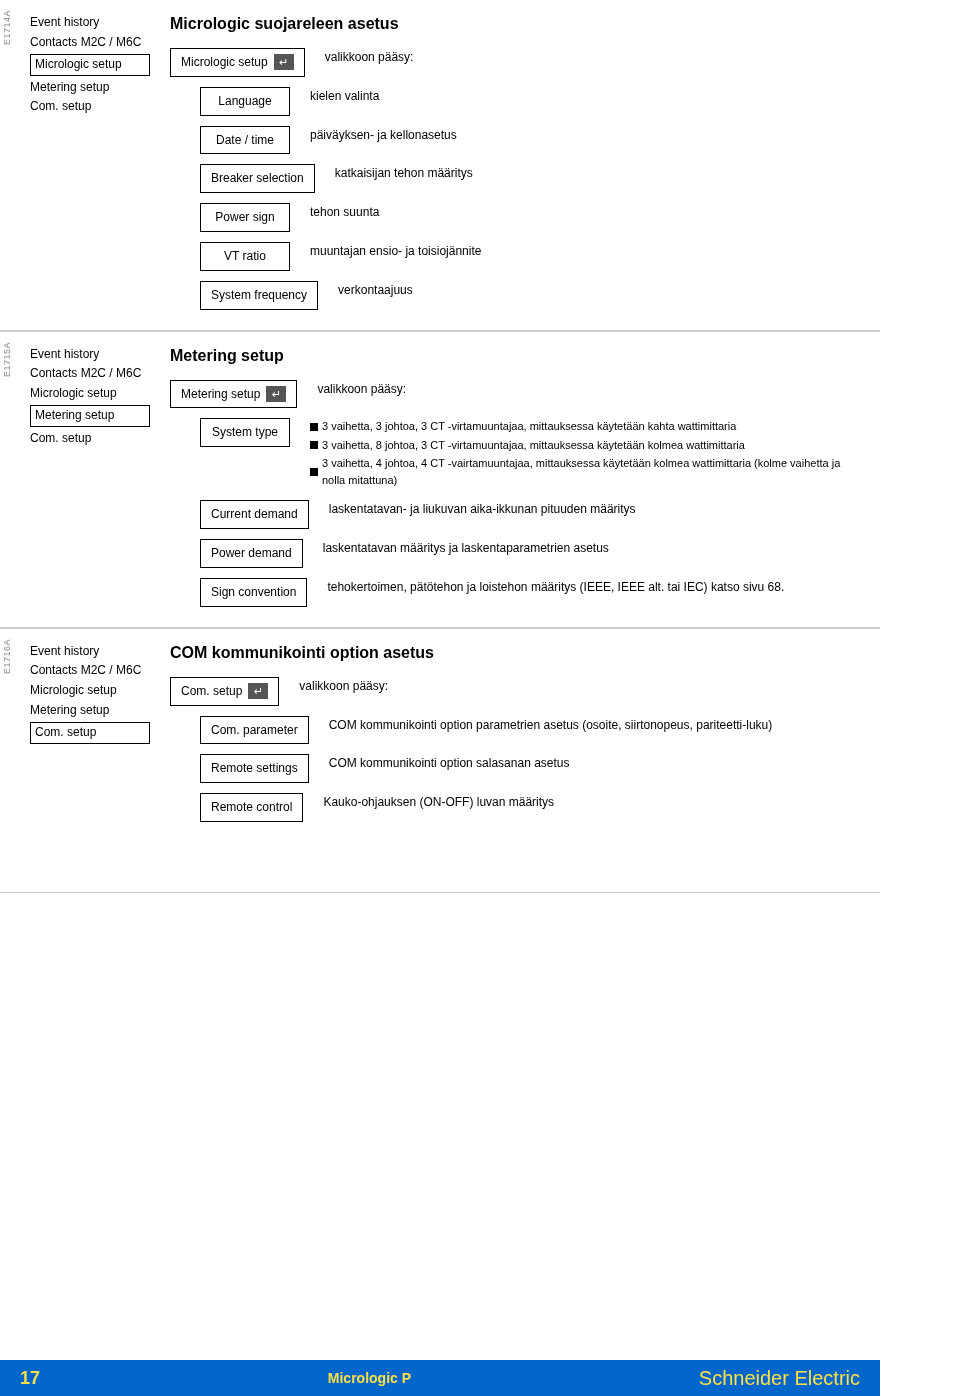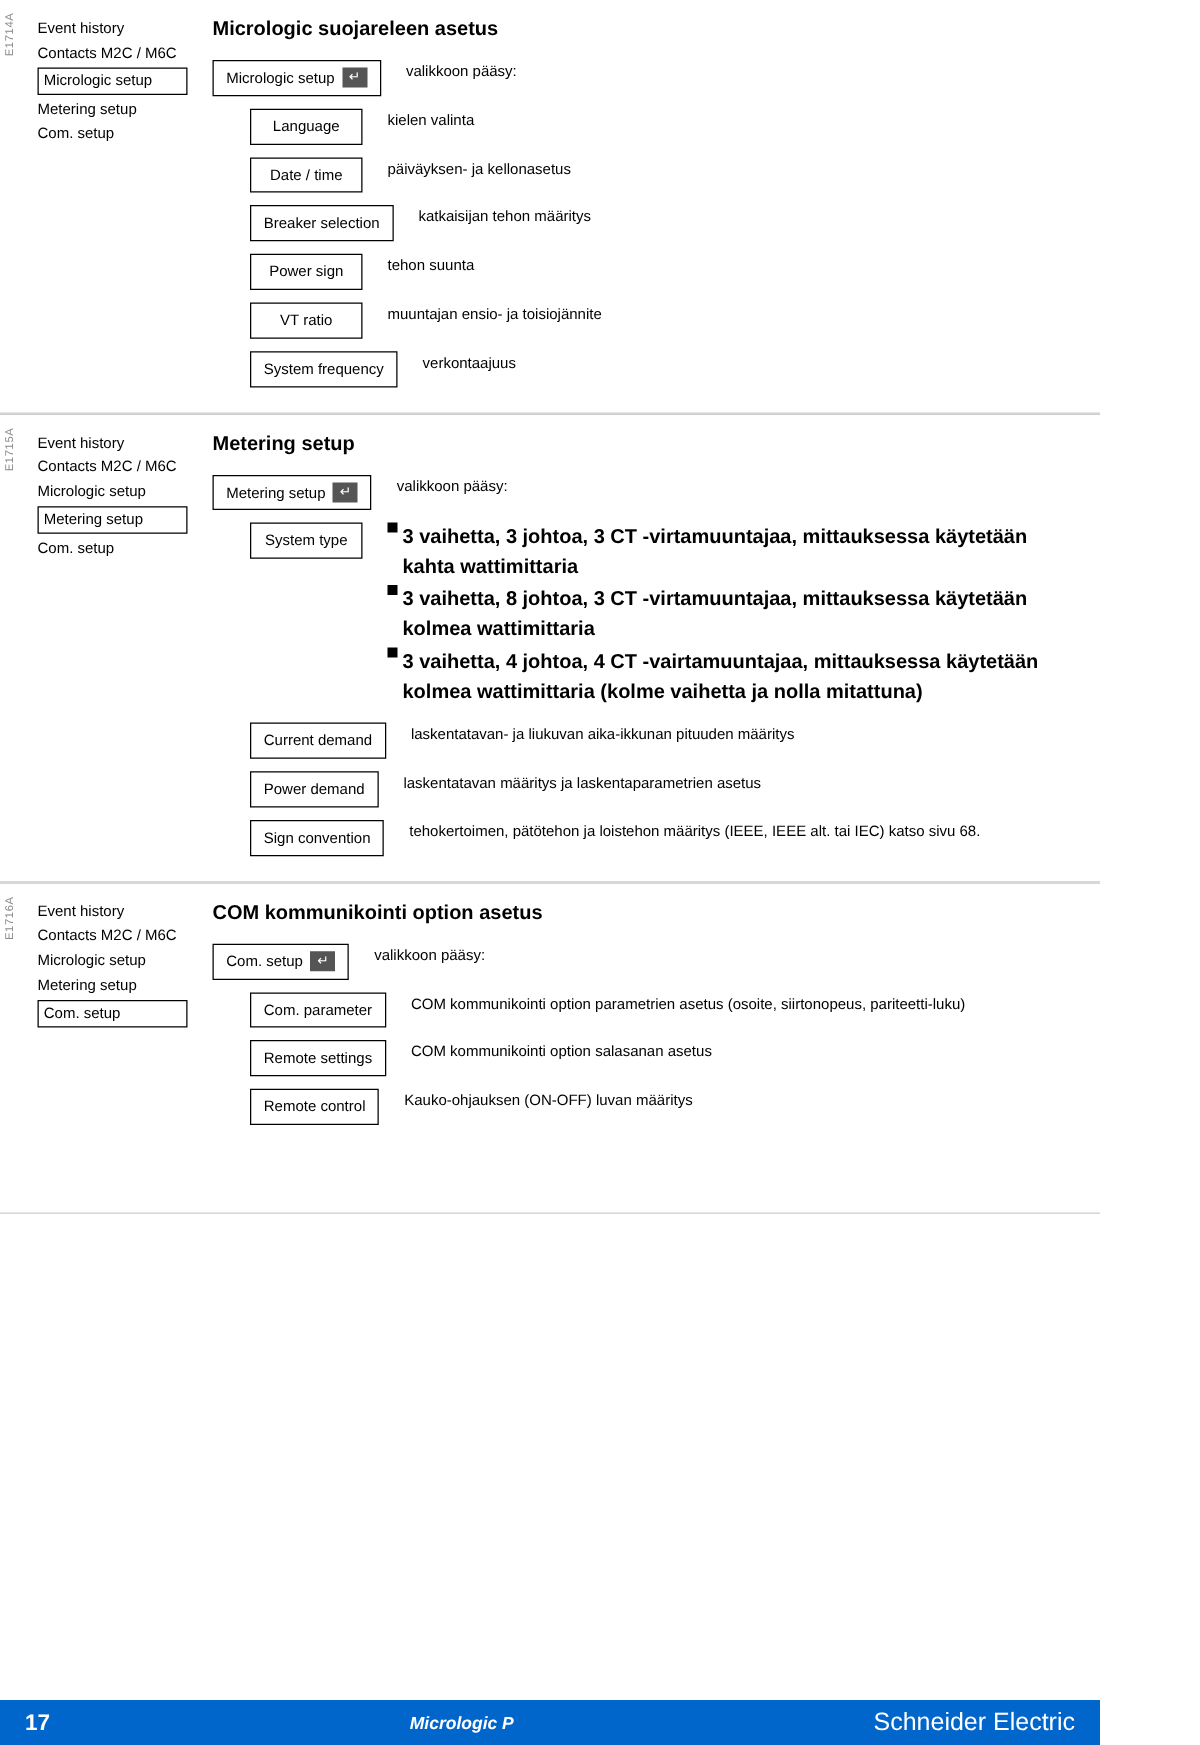--- a/index.html
+++ b/index.html
@@ -107,50 +107,48 @@
       width: 8px;
       height: 8px;
       background: #000;
       margin-right: 4px;
       vertical-align: middle;
       flex-shrink: 0;
     }
 
     .bullet-row {
       display: flex;
-      align-items: flex-start;
+      align-items: center;
       margin-bottom: 2px;
-      font-size: 16px;
-      font-weight: bold;
+      font-size: 11px;
     }
 
     
     .footer-bar {
       background: #0066cc;
-      color: #ffffff;
+      color: #fde047;
       display: flex;
       align-items: center;
       justify-content: space-between;
       padding: 4px 20px;
       height: 36px;
       position: absolute;
       bottom: 0;
       left: 0;
       width: 100%;
     }
 
     .footer-page-num {
       font-size: 18px;
       font-weight: bold;
     }
 
     .footer-title {
       font-size: 14px;
       font-weight: bold;
-      font-style: italic;
     }
 
     .footer-brand {
       font-size: 20px;
       text-align: right;
     }
 
     
     .vert-label-left {
       position: absolute;

